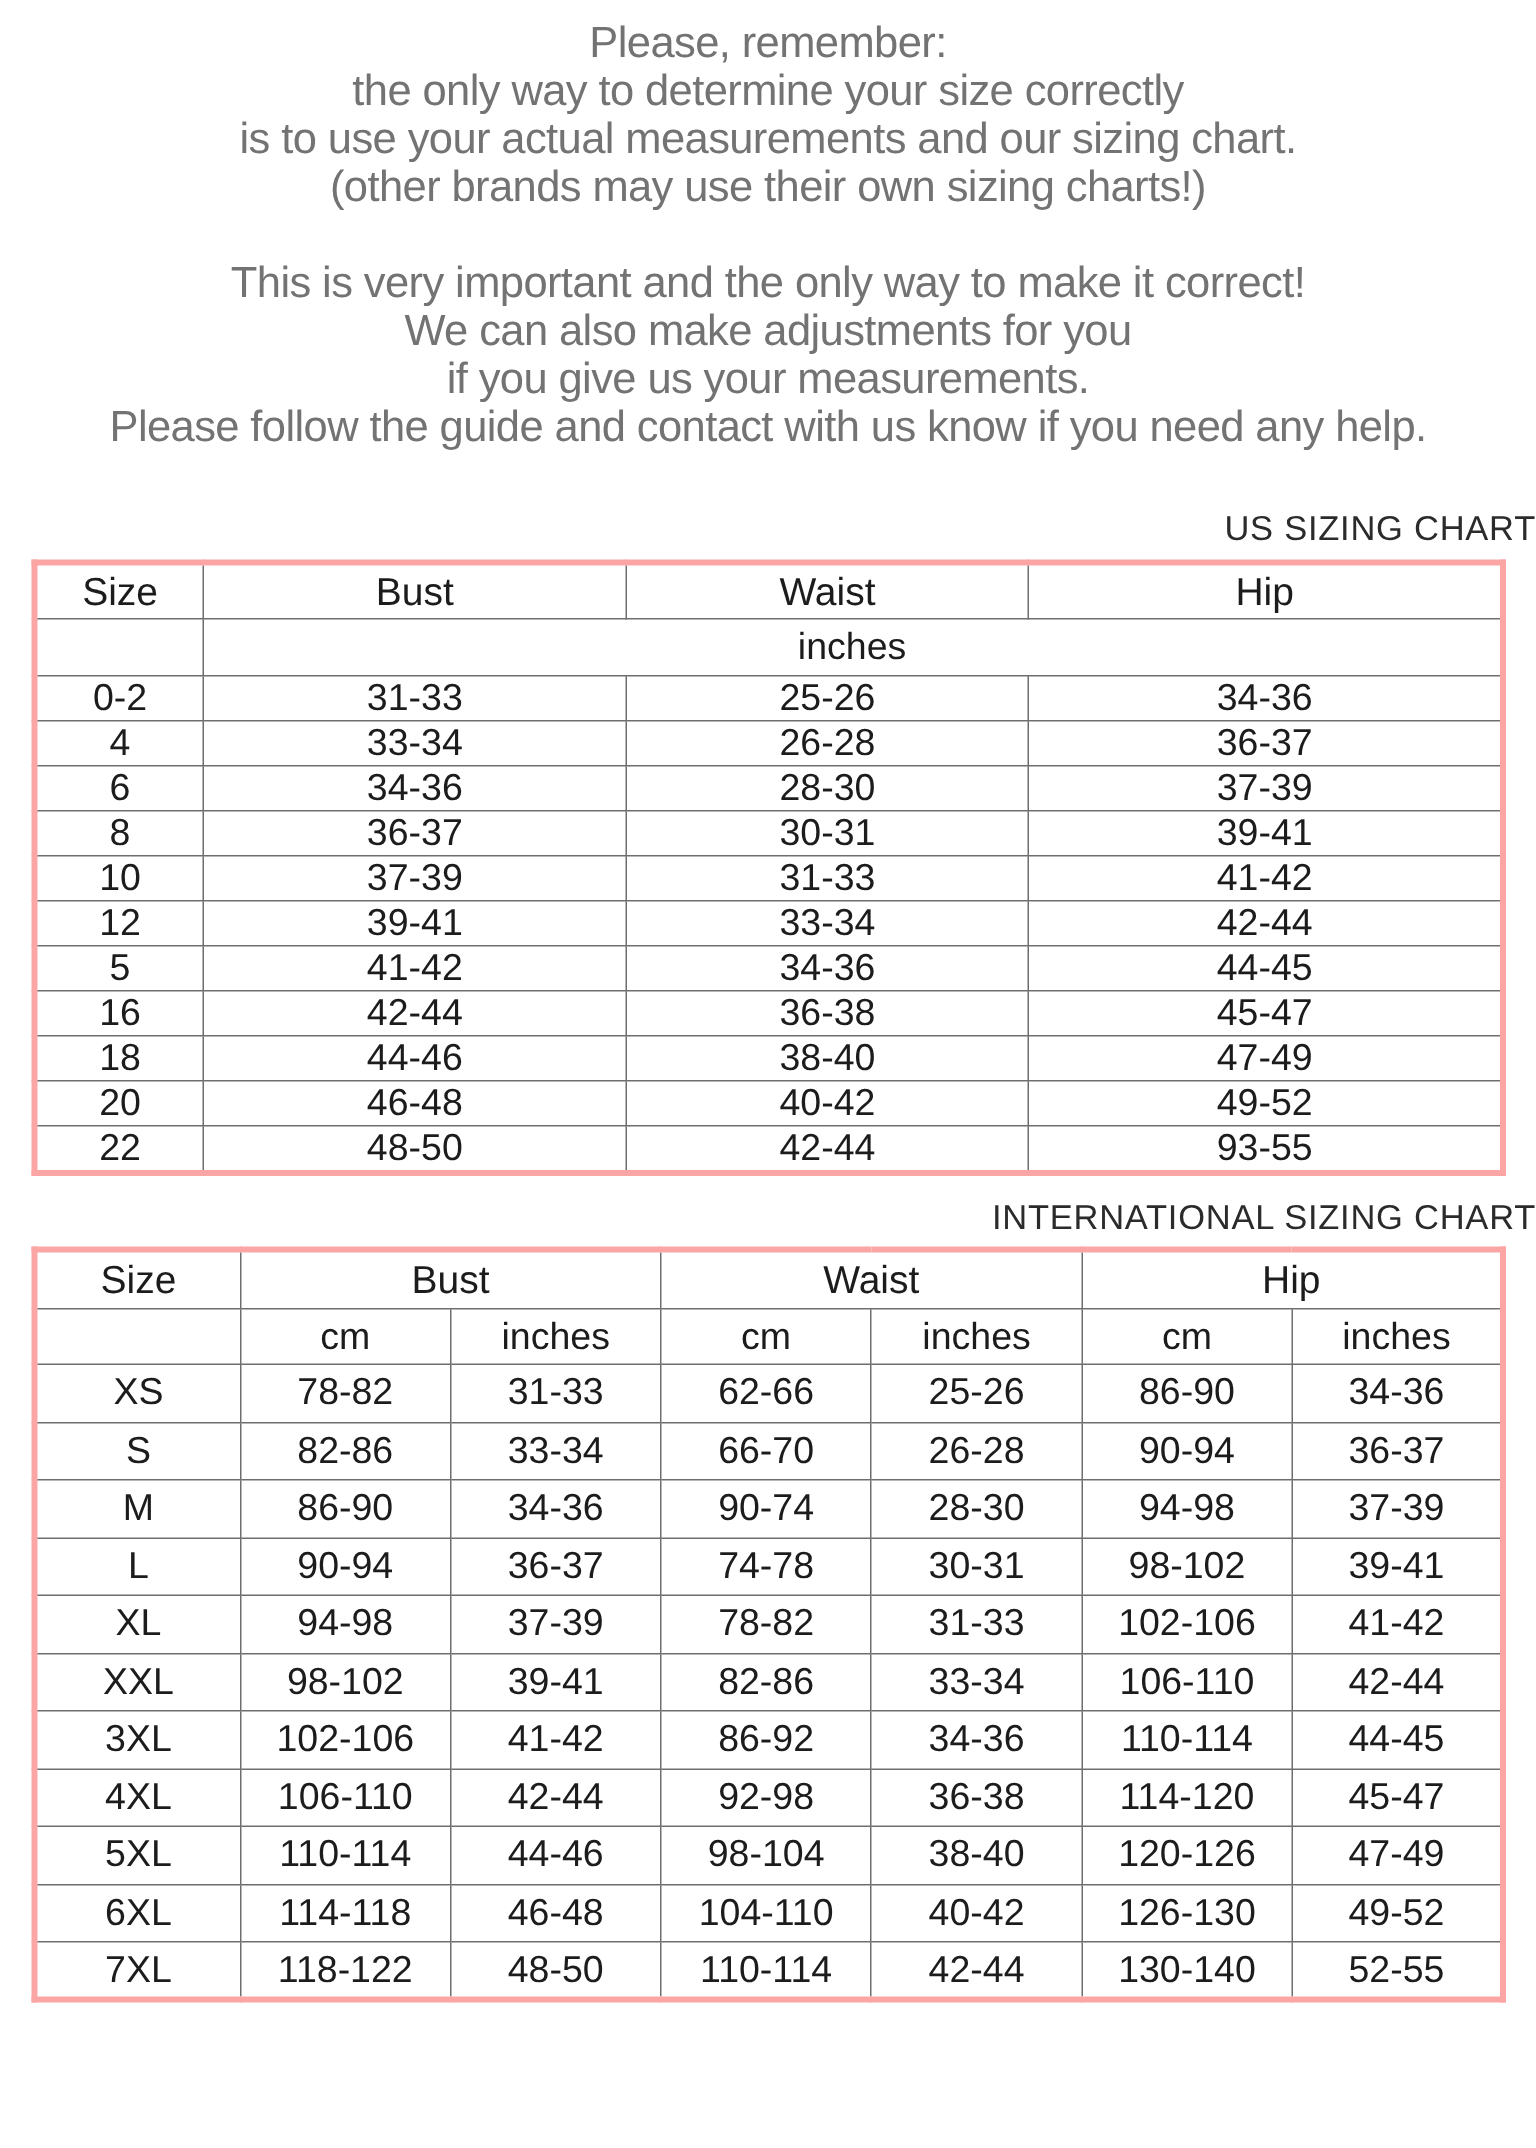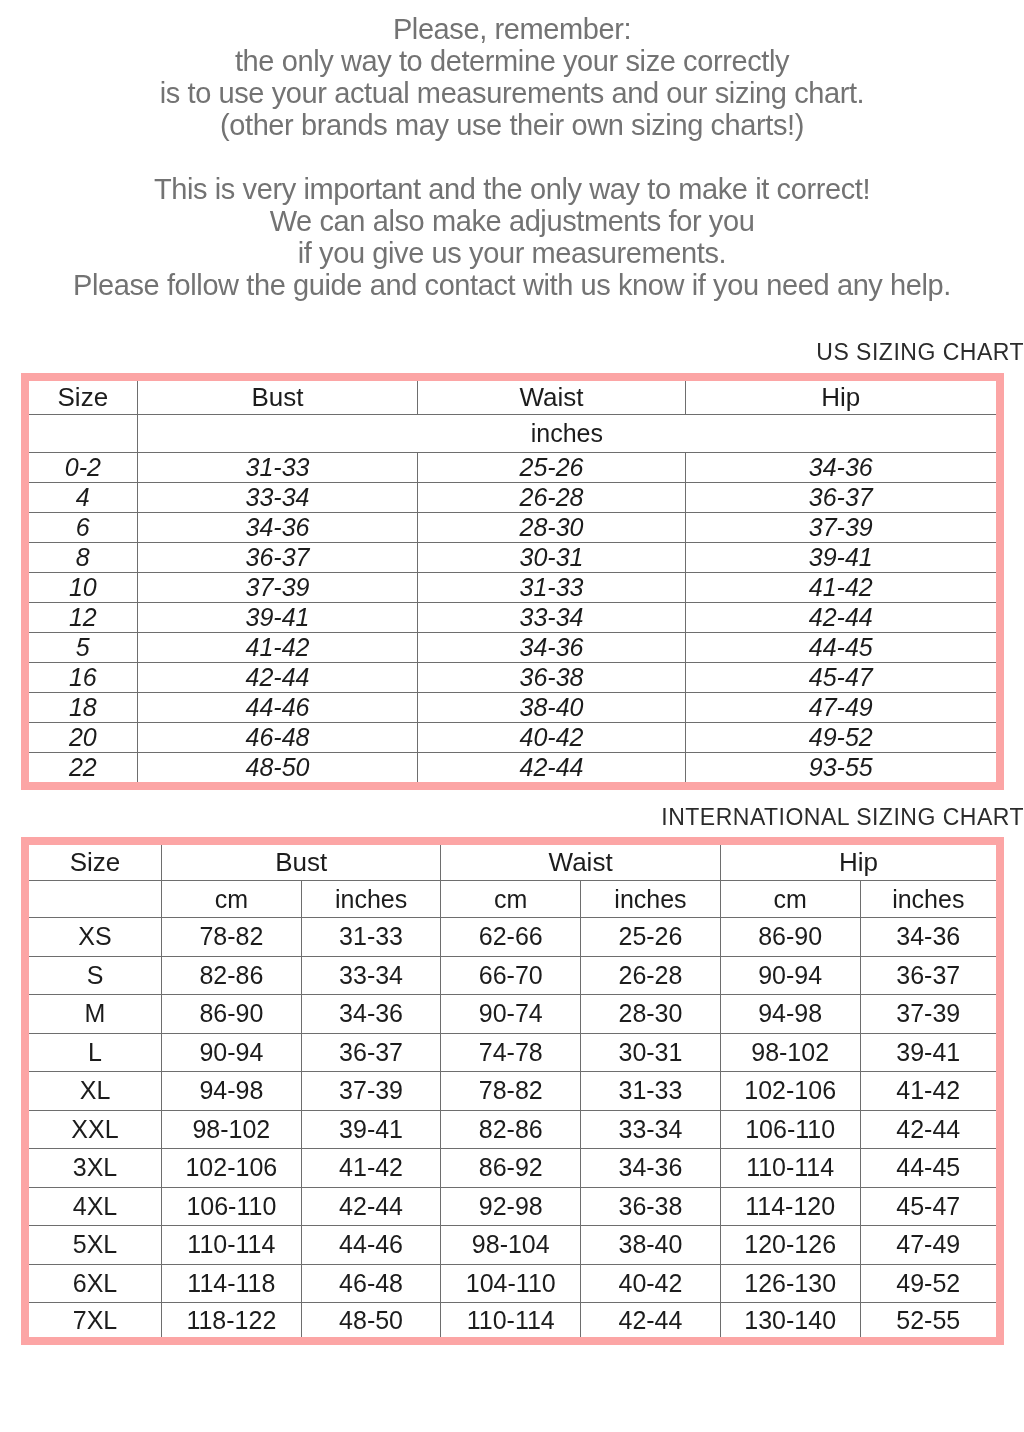--- a/index.html
+++ b/index.html
@@ -32,36 +32,36 @@
     color: #2b2b2b;
     letter-spacing: 0.5px;
   }
   .us-title { margin-top: 38px; margin-bottom: 7px; }
   .intl-title { margin-top: 14px; margin-bottom: 6px; }
   table {
     border-collapse: collapse;
     table-layout: fixed;
     width: 983px;
     margin-left: 21px;
-    border: 8px solid #fca5a5;
+    border: 4px solid #fca5a5;
   }
   td, th {
     border: 1.5px solid #6e6e6e;
     text-align: center;
     vertical-align: middle;
     padding: 0;
     font-weight: 300;
     overflow: hidden;
     white-space: nowrap;
   }
   th { font-size: 26px; }
   td { font-size: 25px; }
   .us-table thead tr.head-row   { height: 37px; }
   .us-table thead tr.unit-row   { height: 38px; }
-  .us-table tbody tr            { height: 22px; font-style: italic; }
+  .us-table tbody tr            { height: 22px; }
   .intl-table thead tr.head-row { height: 40px; }
   .intl-table thead tr.unit-row { height: 37px; }
   .intl-table tbody tr          { height: 38.5px; }
 </style>
 </head>
 <body>
 
 <div class="intro">
   <div>
     <div class="intro-line">Please, remember:</div>

